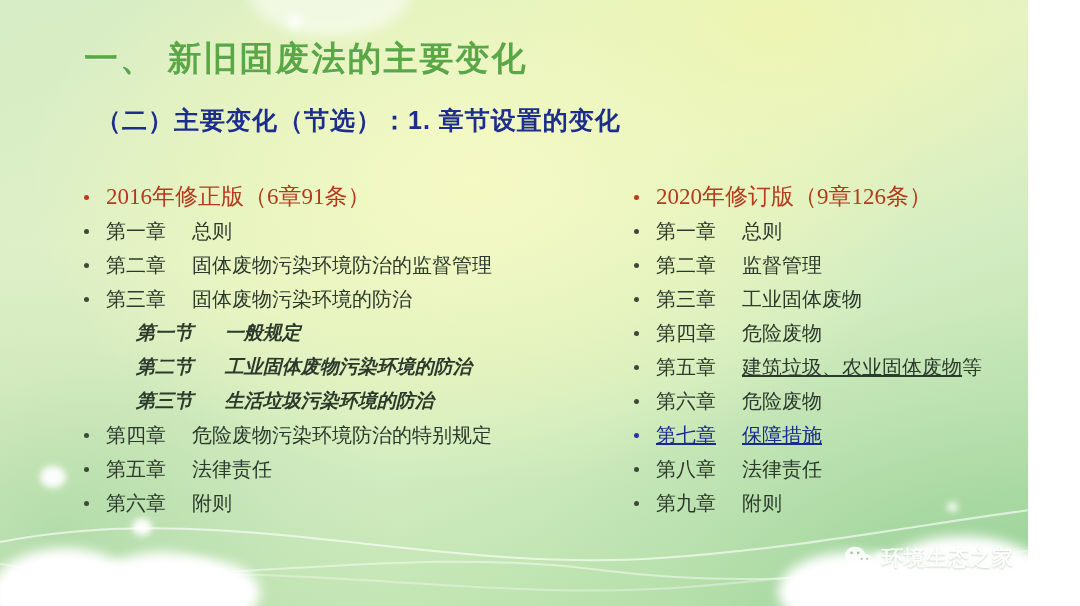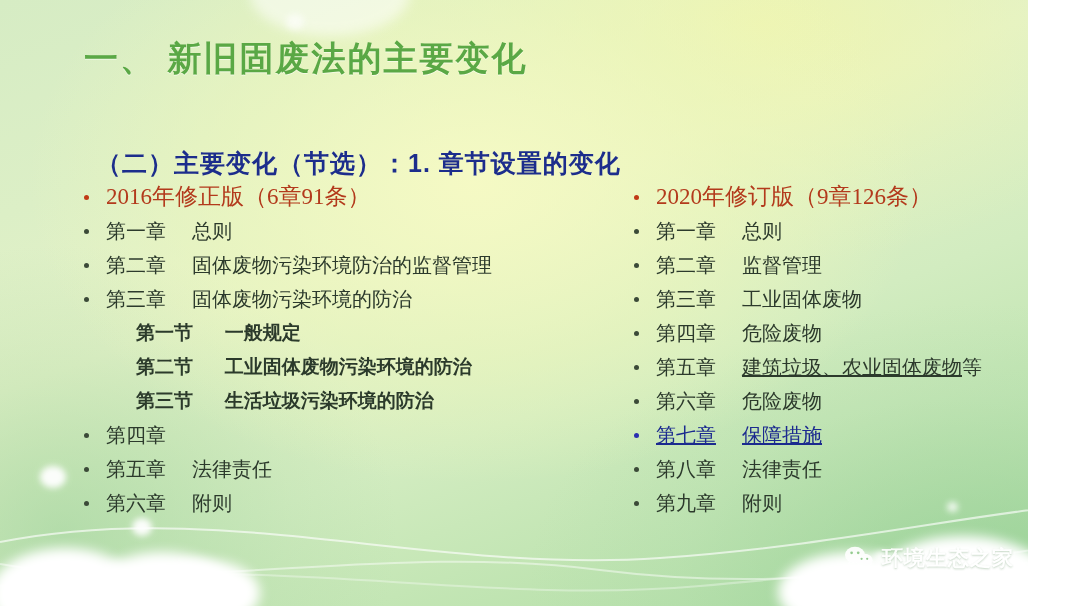--- a/index.html
+++ b/index.html
@@ -45,21 +45,20 @@
   }
   .subtitle {
     position: absolute;
     left: 96px; top: 104px;
     font-family: "Liberation Sans", "DejaVu Sans", sans-serif;
     font-size: 25px;
     font-weight: bold;
     letter-spacing: 1px;
     color: #1c2d8c;
     white-space: nowrap;
-    margin-top: 43px;
   }
 
   .col {
     position: absolute;
     top: 180px;
   }
   .col-left  { left: 78px;  width: 520px; }
   .col-right { left: 628px; width: 430px; }
 
   .li {
@@ -92,20 +91,21 @@
   .li.link .txt { text-decoration: underline; }
   .li .txt u { text-decoration: underline; text-align: right; }
 
   
   .sub {
     position: relative;
     min-height: 34px;
     padding-left: 58px;
     font-size: 19px;
     font-weight: bold;
+    font-style: italic;
     color: #2b3a2b;
     white-space: nowrap;
     line-height: 34px;
   }
   .sub .lbl { display: inline-block; min-width: 84px; }
 
   
   .watermark {
     position: absolute;
     right: 14px; bottom: 34px;
@@ -184,20 +184,21 @@
       <span class="txt">工业固体废物污染环境的防治</span>
     </div>
     <div class="sub">
       <span class="lbl">第三节</span>
       <span class="txt">生活垃圾污染环境的防治</span>
     </div>
 
     <div class="li">
       <span class="dot"></span>
       <span class="lbl">第四章</span>
+      <span class="txt">危险废物污染环境防治的特别规定</span>
     </div>
     <div class="li">
       <span class="dot"></span>
       <span class="lbl">第五章</span>
       <span class="txt">法律责任</span>
     </div>
     <div class="li">
       <span class="dot"></span>
       <span class="lbl">第六章</span>
       <span class="txt">附则</span>

